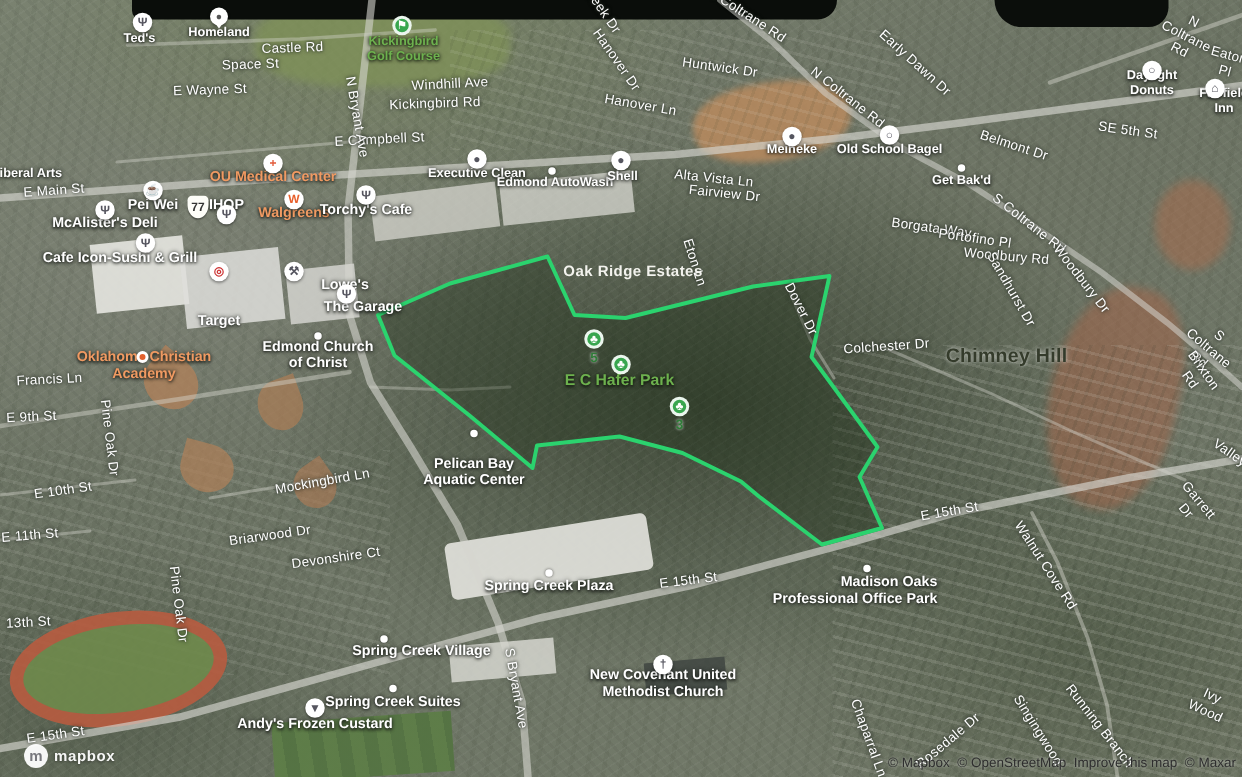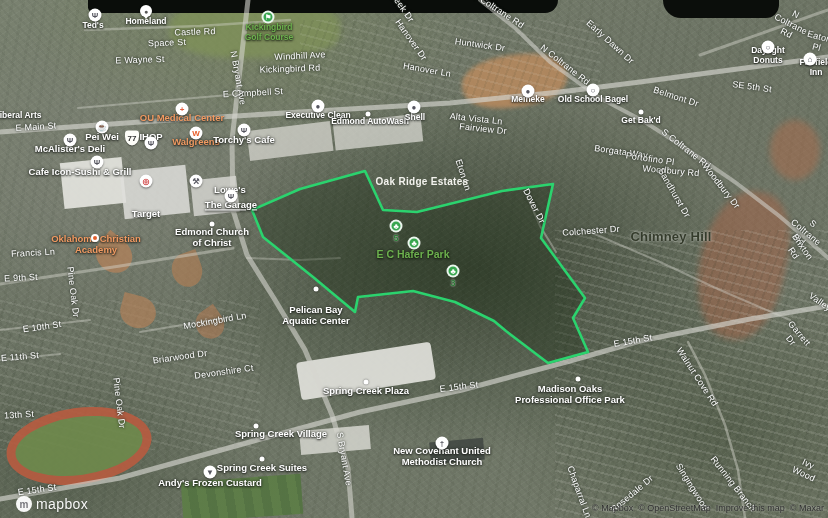--- a/index.html
+++ b/index.html
@@ -56,21 +56,21 @@
     border-radius:3px 3px 7px 7px/3px 3px 9px 9px;color:#333;font-size:8px;font-weight:700;
     display:flex;align-items:center;justify-content:center;box-shadow:0 1px 1px rgba(0,0,0,.4);}
   
   .attrib{position:absolute;right:4px;bottom:5px;font-size:9px;color:#2e2e2e;
     text-shadow:0 0 2px rgba(255,255,255,.55);display:flex;gap:5px;}
   .attrib span{cursor:pointer;}
   .logo{position:absolute;left:16px;bottom:6px;display:flex;align-items:center;gap:4px;
     opacity:.95;cursor:pointer;}
   .logo .lmark{width:16px;height:16px;border-radius:50%;background:#fff;color:#7a7a80;
     font-size:10px;font-weight:700;display:flex;align-items:center;justify-content:center;}
-  .logo .ltext{color:#fff;font-size:14px;font-weight:400;letter-spacing:.4px;
+  .logo .ltext{color:#fff;font-size:10px;font-weight:700;letter-spacing:.4px;
     text-shadow:0 1px 2px rgba(0,0,0,.5);}
   svg.overlay{position:absolute;inset:0;}
 </style>
 </head>
 <body>
 
 <div id="stage">
   <div class="base"></div>
   <div class="noise"></div>
 
@@ -181,41 +181,41 @@
 Golf Course</div>
       <div class="lbl poi brand" style="left: 182px; top: 118px; --r: 0deg;">OU Medical Center</div>
       <div class="lbl poi" style="left: 102px; top: 137px; --r: 0deg;">Pei Wei</div>
       <div class="lbl poi brand" style="left: 196px; top: 142px; --r: 0deg;">Walgreens</div>
       <div class="lbl poi" style="left: 244px; top: 140px; --r: 0deg;">Torchy's Cafe</div>
       <div class="lbl poi" style="left: 70px; top: 149px; --r: 0deg;">McAlister's Deli</div>
       <div class="lbl poi" style="left: 151px; top: 137px; --r: 0deg;">IHOP</div>
       <div class="lbl poi" style="left: 80px; top: 172px; --r: 0deg;">Cafe Icon-Sushi &amp; Grill</div>
       <div class="lbl poi" style="left: 146px; top: 190px; margin-top: 24px; --r: 0deg;">Target</div>
       <div class="lbl poi" style="left: 196px; top: 190px; margin-left: 34px; --r: 0deg;">Lowe's</div>
-      <div class="lbl poi" style="left: 231px; top: 205px; text-decoration: underline; --r: 0deg;">The Garage</div>
+      <div class="lbl poi" style="left: 242px; top: 205px; --r: 0deg;">The Garage</div>
       <div class="lbl poi sm" style="left: 318px; top: 115px; --r: 0deg;">Executive Clean</div>
       <div class="lbl poi sm" style="left: 370px; top: 121px; --r: 0deg;">Edmond AutoWash</div>
       <div class="lbl poi sm" style="left: 415px; top: 117px; --r: 0deg;">Shell</div>
       <div class="lbl poi sm" style="left: 528px; top: 99px; --r: 0deg;">Meineke</div>
       <div class="lbl poi sm" style="left: 593px; top: 99px; --r: 0deg;">Old School Bagel</div>
       <div class="lbl poi sm" style="left: 768px; top: 55px; --r: 0deg;">Daylight Donuts</div>
       <div class="lbl poi sm" style="left: 816px; top: 67px; --r: 0deg;">Fairfield Inn</div>
       <div class="lbl poi sm" style="left: 641px; top: 120px; --r: 0deg;">Get Bak'd</div>
       <div class="lbl hood" style="left: 422px; top: 182px; --r: 0deg;">Oak Ridge Estates</div>
       <div class="lbl hd" style="left: 671px; top: 237px; --r: 0deg;">Chimney Hill</div>
       <div class="lbl poi sm" style="left: 18px; top: 115px; --r: 0deg;">Liberal Arts</div>
       <div class="lbl park pkbig" style="left: 413px; top: 254px; --r: 0deg;">E C Hafer Park</div>
       <div class="lbl poi" style="left: 316px; top: 303px; margin-top: 12px; --r: 0deg;">Pelican Bay
 Aquatic Center</div>
       <div class="lbl poi brand" style="left: 96px; top: 244px; --r: 0deg;">Oklahoma Christian
 Academy</div>
       <div class="lbl poi" style="left: 212px; top: 237px; --r: 0deg;">Edmond Church
 of Christ</div>
       <div class="lbl poi" style="left: 366px; top: 391px; --r: 0deg;">Spring Creek Plaza</div>
-      <div class="lbl poi" style="left: 570px; top: 394px; --r: 0deg;">Madison Oaks
+      <div class="lbl poi" style="left: 570px; top: 394px; text-align: right; --r: 0deg;">Madison Oaks
 Professional Office Park</div>
       <div class="lbl po0i poi" style="left: 257px; top: 434px; padding-left: 48px; --r: 0deg;">Spring Creek Village</div>
       <div class="lbl poi" style="left: 262px; top: 468px; --r: 0deg;">Spring Creek Suites</div>
       <div class="lbl poi" style="left: 210px; top: 483px; --r: 0deg;">Andy's Frozen Custard</div>
       <div class="lbl poi" style="left: 442px; top: 456px; --r: 0deg;">New Covenant United
 Methodist Church</div>
     </div>
   <div id="markers">
       <div class="icn k-w" style="left: 95px; top: 15px;">Ψ</div>
       <div class="icn k-p" style="left: 146px; top: 11px;">●</div>

